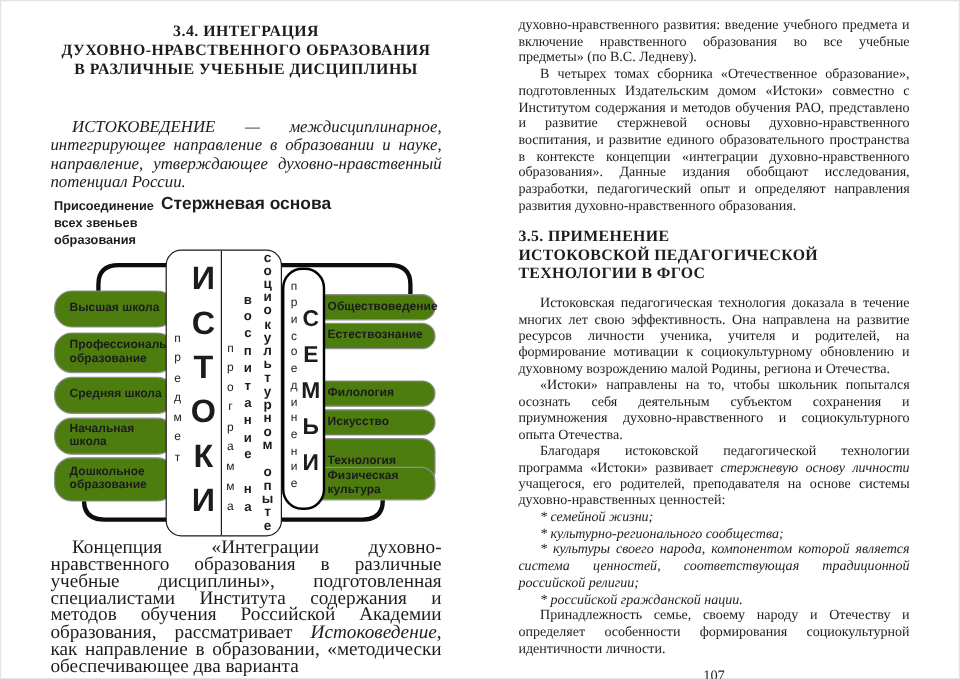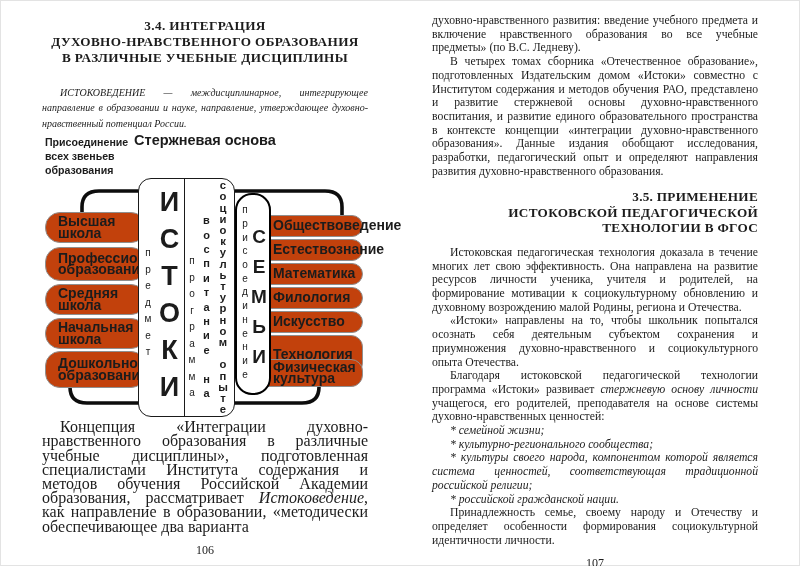--- a/index.html
+++ b/index.html
@@ -17,53 +17,53 @@
     font-weight:bold;font-size:13.2px;line-height:16px;text-align:center;
     letter-spacing:.4px;margin:4px 0 0 0;
   }
   .body-para{
     font-size:16px;line-height:14.2px;text-align:justify;margin:0;
     text-indent:18px;
   }
   .no-indent{text-indent:0;}
   .italic{font-style:italic;}
   .definition{
-    font-style:italic;font-size:10px;line-height:15.4px;text-align:justify;
-    margin:19px 0 0 0;text-indent:18px;
+    font-style:italic;font-size:14px;line-height:15.4px;text-align:justify;
+    margin:33px 0 0 0;text-indent:18px;
   }
   .caption{
     font-style:italic;font-size:11.6px;text-align:center;margin-top:15px;
   }
   .page-number{
     text-align:center;font-size:12px;margin-top:9px;
   }
   .bullet{margin:0;font-style:italic;}
 
   
   .page-right .body-para{font-size:11.7px;line-height:13.7px;}
   .heading-35{
-    font-weight:bold;font-size:13.2px;line-height:15.5px;text-align:right;
+    font-weight:bold;font-size:13.2px;line-height:15.5px;text-align:left;
     letter-spacing:.3px;margin:11px 0 10px 0;
   }
 
   
   .diagram{
     position:relative;height:272px;margin-top:4px;
     font-family:"Liberation Sans", sans-serif;
   }
   .hdr{position:absolute;font-weight:bold;font-size:10.6px;line-height:14px;}
   .hdr-left{left:3px;top:0;}
   .hdr-center{left:0;right:0;top:-2px;text-align:center;font-size:14.5px;}
   .hdr-right{right:0;top:1px;text-align:right;}
   .connectors{position:absolute;left:0;top:0;z-index:0;}
 
   .pill{
-    position:absolute;background:#c2410c;border:1.2px solid #8f8f8f;
+    position:absolute;background:#4d7c0f;border:1.2px solid #8f8f8f;
     border-radius:15px;display:flex;align-items:center;
-    font-weight:bold;font-size:14px;line-height:11.5px;box-sizing:border-box;
+    font-weight:bold;font-size:10px;line-height:11.5px;box-sizing:border-box;
   }
   .pill-left{left:3px;width:101px;padding-left:12px;z-index:1;}
   .pill-right{left:215px;width:106px;padding-left:15px;z-index:2;border-radius:12px;}
 
   .core-box{
     position:absolute;left:96px;top:43px;width:97px;height:239px;
     background:#fff;border:1.5px solid #1a1a1a;border-radius:13px;
     z-index:2;box-sizing:border-box;
   }
   .semya-pill{
@@ -111,21 +111,20 @@
       <div class="hdr hdr-center">Стержневая основа</div>
 
       <div class="pill pill-left" style="top:77px;height:31px">Высшая школа</div>
       <div class="pill pill-left" style="top:112px;height:34px">Профессиональное образование</div>
       <div class="pill pill-left" style="top:149px;height:31px">Средняя школа</div>
       <div class="pill pill-left" style="top:183px;height:31px">Начальная школа</div>
       <div class="pill pill-left" style="top:216px;height:37px">Дошкольное образование</div>
 
       <div class="pill pill-right" style="top:80px;height:22px">Обществоведение</div>
       <div class="pill pill-right" style="top:104px;height:22px">Естествознание</div>
-      <div class="pill pill-right" style="top:128px;height:22px">Математика</div>
       <div class="pill pill-right" style="top:152px;height:22px">Филология</div>
       <div class="pill pill-right" style="top:176px;height:22px">Искусство</div>
       <div class="pill pill-right" style="top:200px;height:40px">Технология</div>
       <div class="pill pill-right" style="top:224px;height:28px">Физическая культура</div>
 
       <div class="core-box">
         <div class="vcol v-predmet">п
 р
 е
 д

